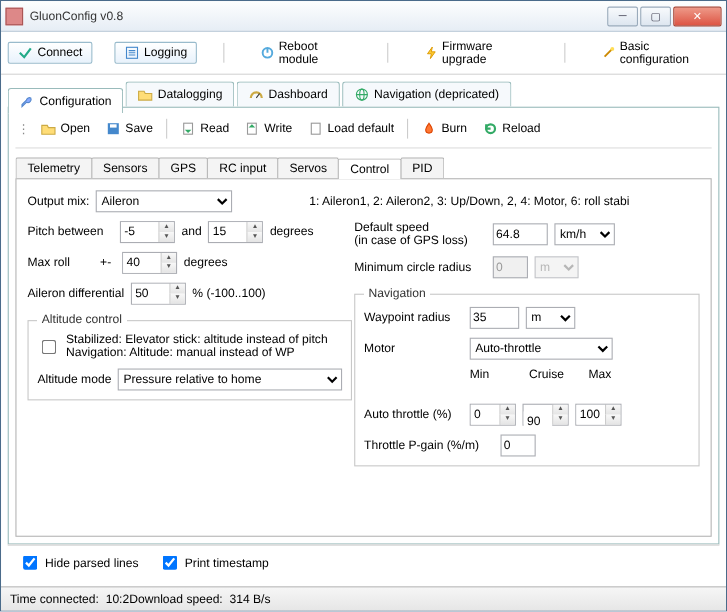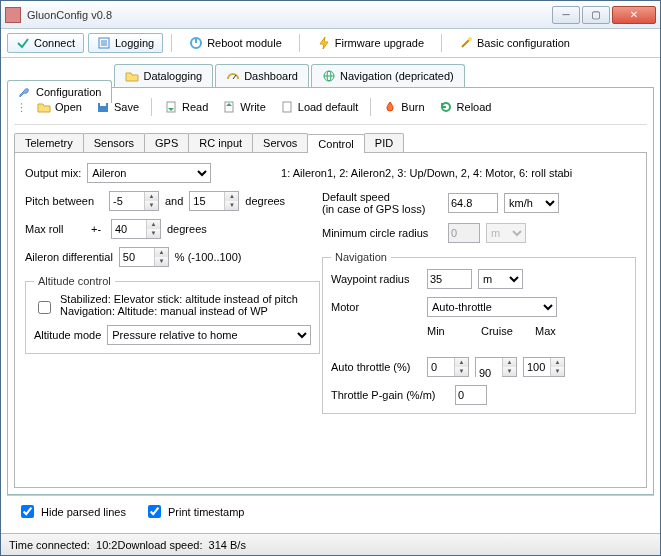--- a/index.html
+++ b/index.html
@@ -4,29 +4,29 @@
 <style>
   * { box-sizing: border-box; font-family: "Segoe UI", Tahoma, sans-serif; font-size: 11px; }
   body { margin: 0; background: #d8e4f0; color: #000; }
   .window { width: 661px; height: 556px; background: #f0f0f0; border: 1px solid #4a6b8a; display: flex; flex-direction: column; }
   .titlebar { height: 28px; background: linear-gradient(#fdfefe, #e6edf5); display: flex; align-items: center; padding: 0 4px; border-bottom: 1px solid #b8c8d8; }
   .titlebar .ico { width: 16px; height: 16px; background: #d88; margin-right: 6px; border: 1px solid #a55; }
   .titlebar .title { flex: 1; color: #333; }
   .winbtns { display: flex; gap: 2px; }
   .winbtn { width: 28px; height: 18px; background: linear-gradient(#f8fafc,#dde6f0); border: 1px solid #9ab; border-radius: 2px; display: flex; align-items: center; justify-content: center; font-size: 10px; color: #445; }
   .winbtn.close { background: linear-gradient(#e98,#d54); color: #fff; border-color: #a43; width: 44px; }
-  .toolbar1 { padding: 4px 6px; background: #fff; display: flex; align-items: center; gap: 4px; border-bottom: 1px solid #ccc; }
+  .toolbar1 { padding: 4px 6px; background: #fff; display: flex; align-items: center; gap: 20px; border-bottom: 1px solid #ccc; }
   .tbtn { border: 1px solid #9bc; background: linear-gradient(#fff,#e8f2fc); padding: 2px 8px; display: inline-flex; align-items: center; gap: 4px; border-radius: 2px; }
   .tbtn.plain { border: 1px solid transparent; background: transparent; }
   .icon { width: 14px; height: 14px; display: inline-block; }
   .tsep { width: 1px; height: 18px; background: #ccc; margin: 0 4px; }
   .content { flex: 1; padding: 6px; display: flex; flex-direction: column; background: #fff; }
   .tabs1 { display: flex; align-items: flex-end; }
   .tab1 { padding: 4px 10px; border: 1px solid #9bb; border-bottom: none; background: #f6f9fc; border-radius: 3px 3px 0 0; margin-right: 2px; display: flex; align-items: center; gap: 4px; }
-  .tab1.active { background: #fff; position: relative; top: 16px; }
+  .tab1.active { background: #fff; position: relative; top: 6px; }
   .tabpanel { border: 1px solid #9bb; background: #fff; flex: 1; padding: 6px; display: flex; flex-direction: column; }
   .filebar { padding: 4px 0 8px; display: flex; align-items: center; gap: 2px; border-bottom: 1px solid #ddd; }
   .fbtn { display: inline-flex; align-items: center; gap: 4px; padding: 2px 6px; }
   .tabs2 { display: flex; margin-top: 8px; }
   .tab2 { padding: 3px 10px; border: 1px solid #b5b5b5; border-bottom: none; background: #f4f4f4; border-radius: 2px 2px 0 0; margin-right: -1px; font-size: 11px; }
   .tab2.active { background: #fff; position: relative; top: 1px; z-index: 2; }
   .panel2 { border: 1px solid #b5b5b5; flex: 1; padding: 10px 10px 6px; position: relative; }
   .row { display: flex; align-items: center; gap: 6px; margin-bottom: 8px; }
   .lbl { white-space: nowrap; }
   input[type=text] { border: 1px solid #abadb3; padding: 1px 2px; height: 20px; background: #fff; }
@@ -243,21 +243,21 @@
                   <input value="50" style="">
                   <span class="arrows">
                     <div>▲</div>
                     <div>▼</div>
                   </span>
                 </span>
               <span class="lbl">% (-100..100)</span>
             </div>
             <fieldset>
               <legend>Altitude control</legend>
-              <div class="row" style="align-items:flex-end">
+              <div class="row" style="align-items:center">
                 <input type="checkbox" style="">
                 <div>
                   <div>Stabilized: Elevator stick: altitude instead of pitch</div>
                   <div>Navigation: Altitude: manual instead of WP</div>
                 </div>
               </div>
               <div class="row" style="margin-top:6px;margin-bottom:0">
                 <span class="lbl">Altitude mode</span>
                 <select style="flex:1"><option>Pressure relative to home</option></select>
               </div>

